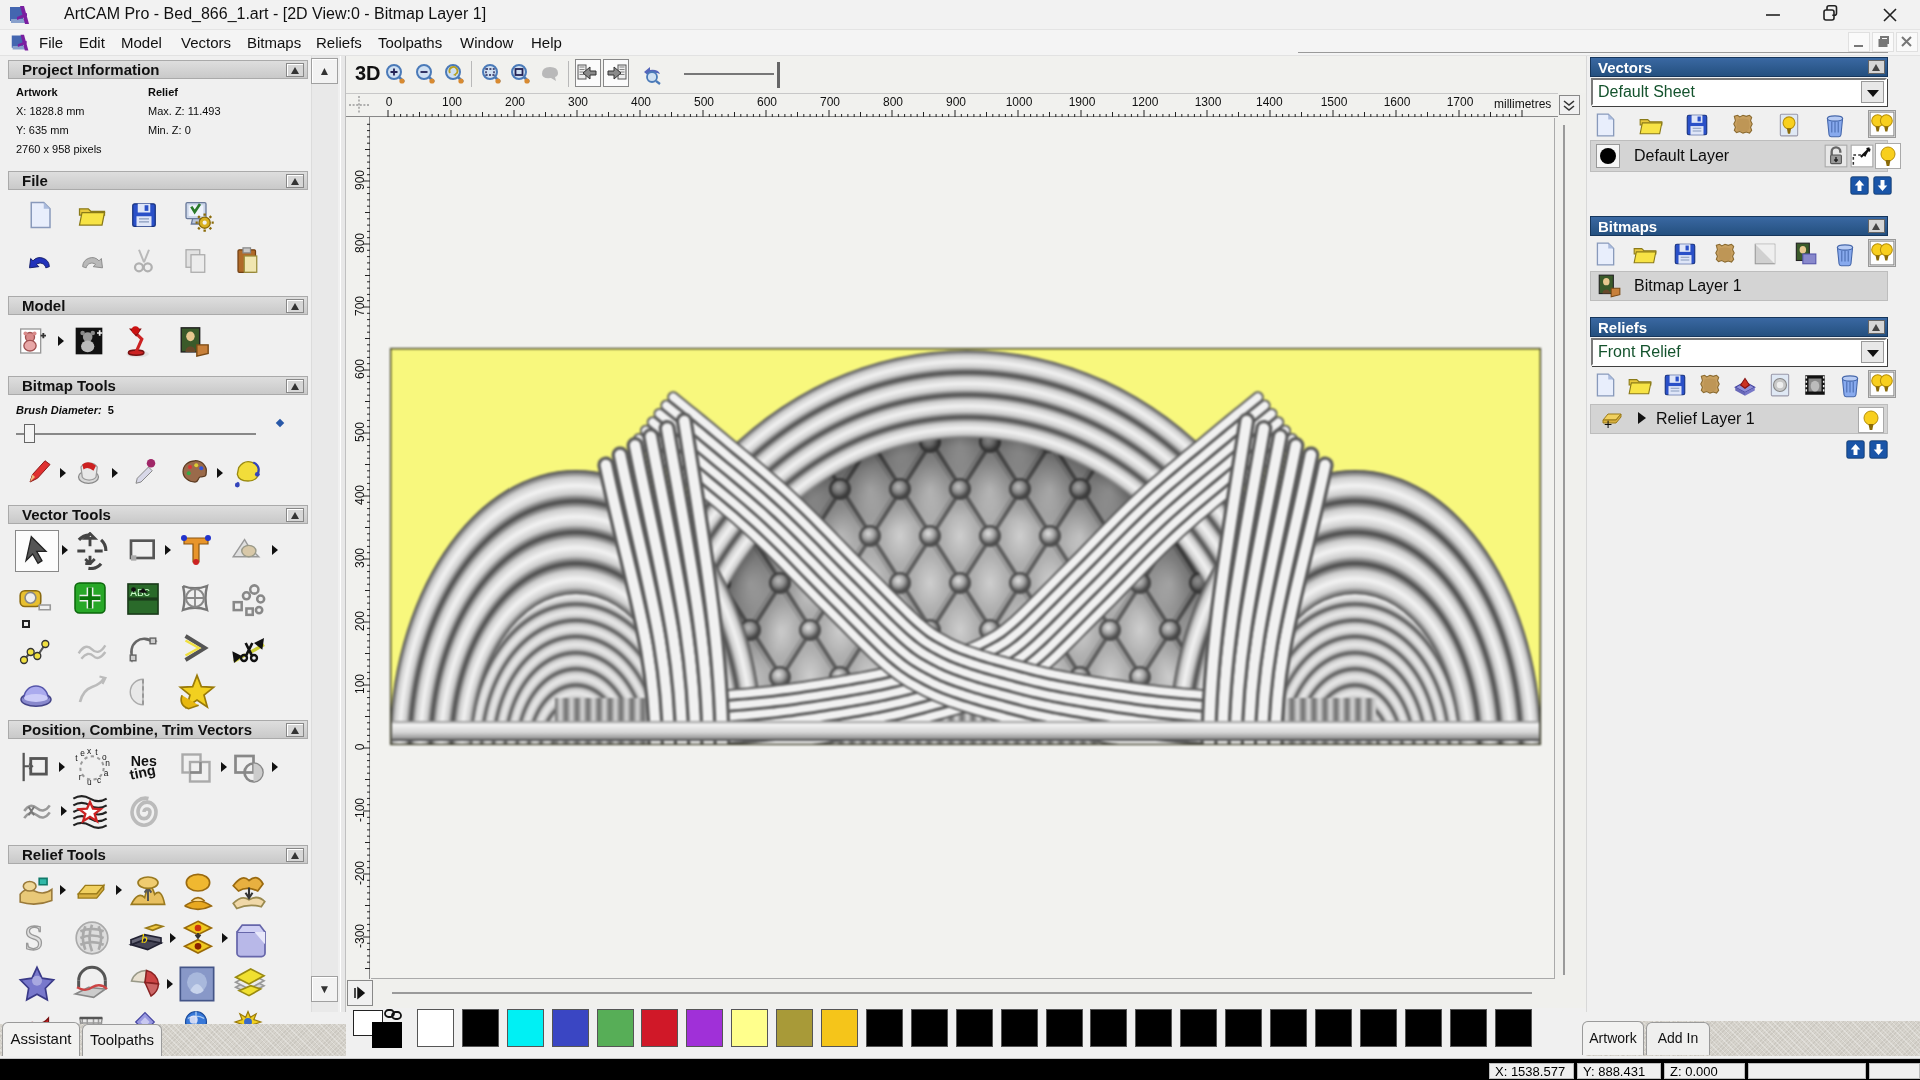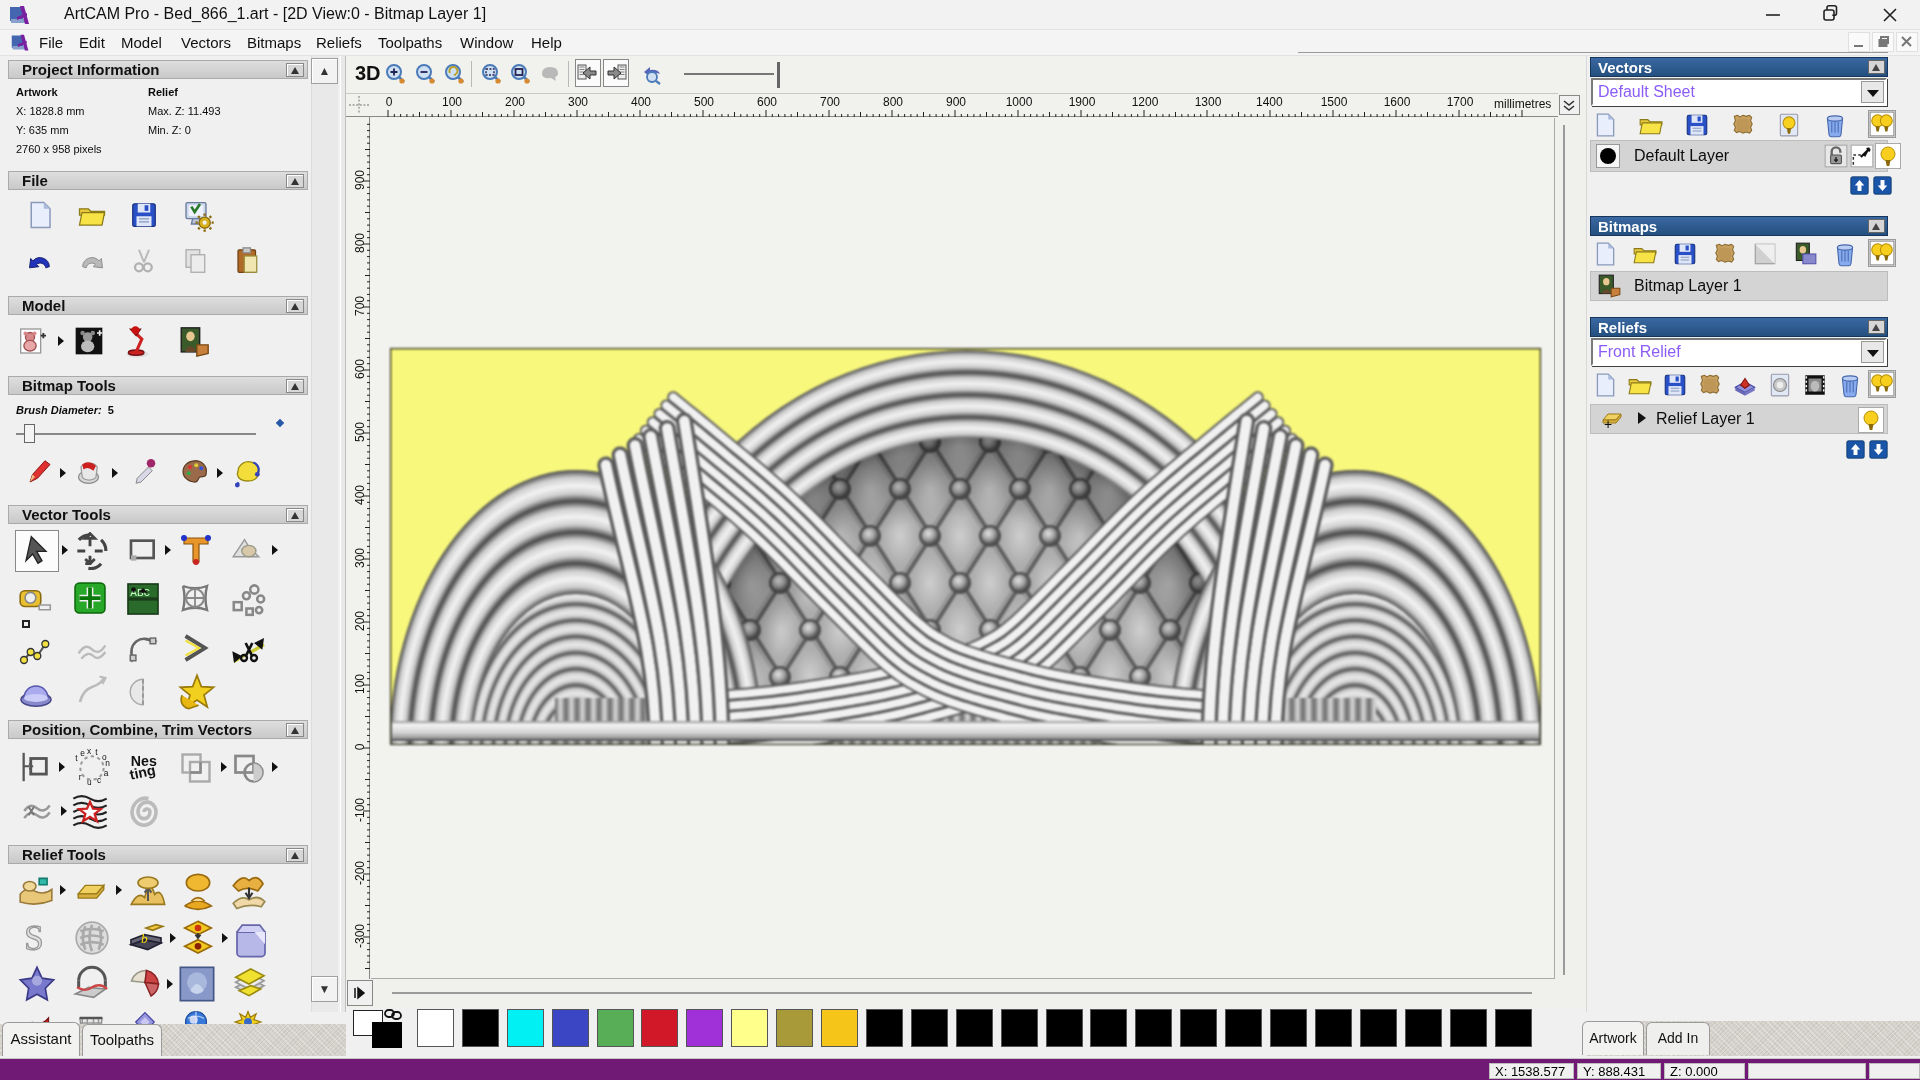--- a/index.html
+++ b/index.html
@@ -38,28 +38,28 @@
  border-left:1px solid #d8d8d8;}
 .bluehdr{position:absolute;left:1590px;width:298px;height:20px;
  background:linear-gradient(#3a68a2,#24507f);border:1px solid #16365c;
  color:#fff;font-weight:bold;font-size:15px;padding-left:7px;line-height:19px;}
 .bluecol{position:absolute;right:2px;top:2px;width:17px;height:14px;background:#d6d6d6;
  border:1px solid #666;}
 .bluecol:after{content:"";position:absolute;left:3px;top:3px;border-left:4px solid transparent;
  border-right:4px solid transparent;border-bottom:7px solid #444;}
 .combo{position:absolute;left:1591px;width:296px;height:28px;background:#fff;
  border:2px solid #7a7a7a;border-right-color:#fff;border-bottom-color:#fff;
- box-shadow:1px 1px 0 #404040; font-size:16px;color:#8b5cf6;padding:3px 0 16px 5px;}
+ box-shadow:1px 1px 0 #404040; font-size:16px;color:#14532d;padding:3px 0 16px 5px;}
 .combobtn{position:absolute;right:1px;top:1px;width:23px;height:22px;background:#e8e8e8;
  border:1px solid #999;}
 .combobtn:after{content:"";position:absolute;left:5px;top:8px;border-left:6px solid transparent;
  border-right:6px solid transparent;border-top:7px solid #111;}
 .layerrow{position:absolute;left:1590px;width:298px;height:30px;background:#d4d4d4;
  border:1px solid #bdbdbd;font-size:16px;color:#000;}
-#statusbar{position:absolute;left:0;top:1058px;width:1920px;height:22px;background:#701a75;
+#statusbar{position:absolute;left:0;top:1058px;width:1920px;height:22px;background:#000000;
  border-top:1px solid #c8c8c8;}
 .sfield{position:absolute;top:4px;height:16px;border:1px solid #bcbcbc;
  font-size:13px;color:#000;padding:0 0 0 5px;background:#f0f0f0;}
 .tab{position:absolute;background:#f4f4f3;border:1px solid #9a9a9a;border-bottom:none;
  border-radius:6px 6px 0 0;font-size:15px;color:#111;text-align:center;}
 .texture{position:absolute;background:#d6d3cc;background-image:repeating-linear-gradient(45deg,rgba(255,255,255,0.30) 0 1px,transparent 1px 4px),repeating-linear-gradient(-45deg,rgba(120,115,105,0.12) 0 1px,transparent 1px 3px);}
 .swatch{position:absolute;top:1009px;width:37px;height:38px;border:1px solid #555;}
 .icon{position:absolute;}
 .flyarrow{position:absolute;width:0;height:0;border-top:5px solid transparent;
  border-bottom:5px solid transparent;border-left:6px solid #111;}

